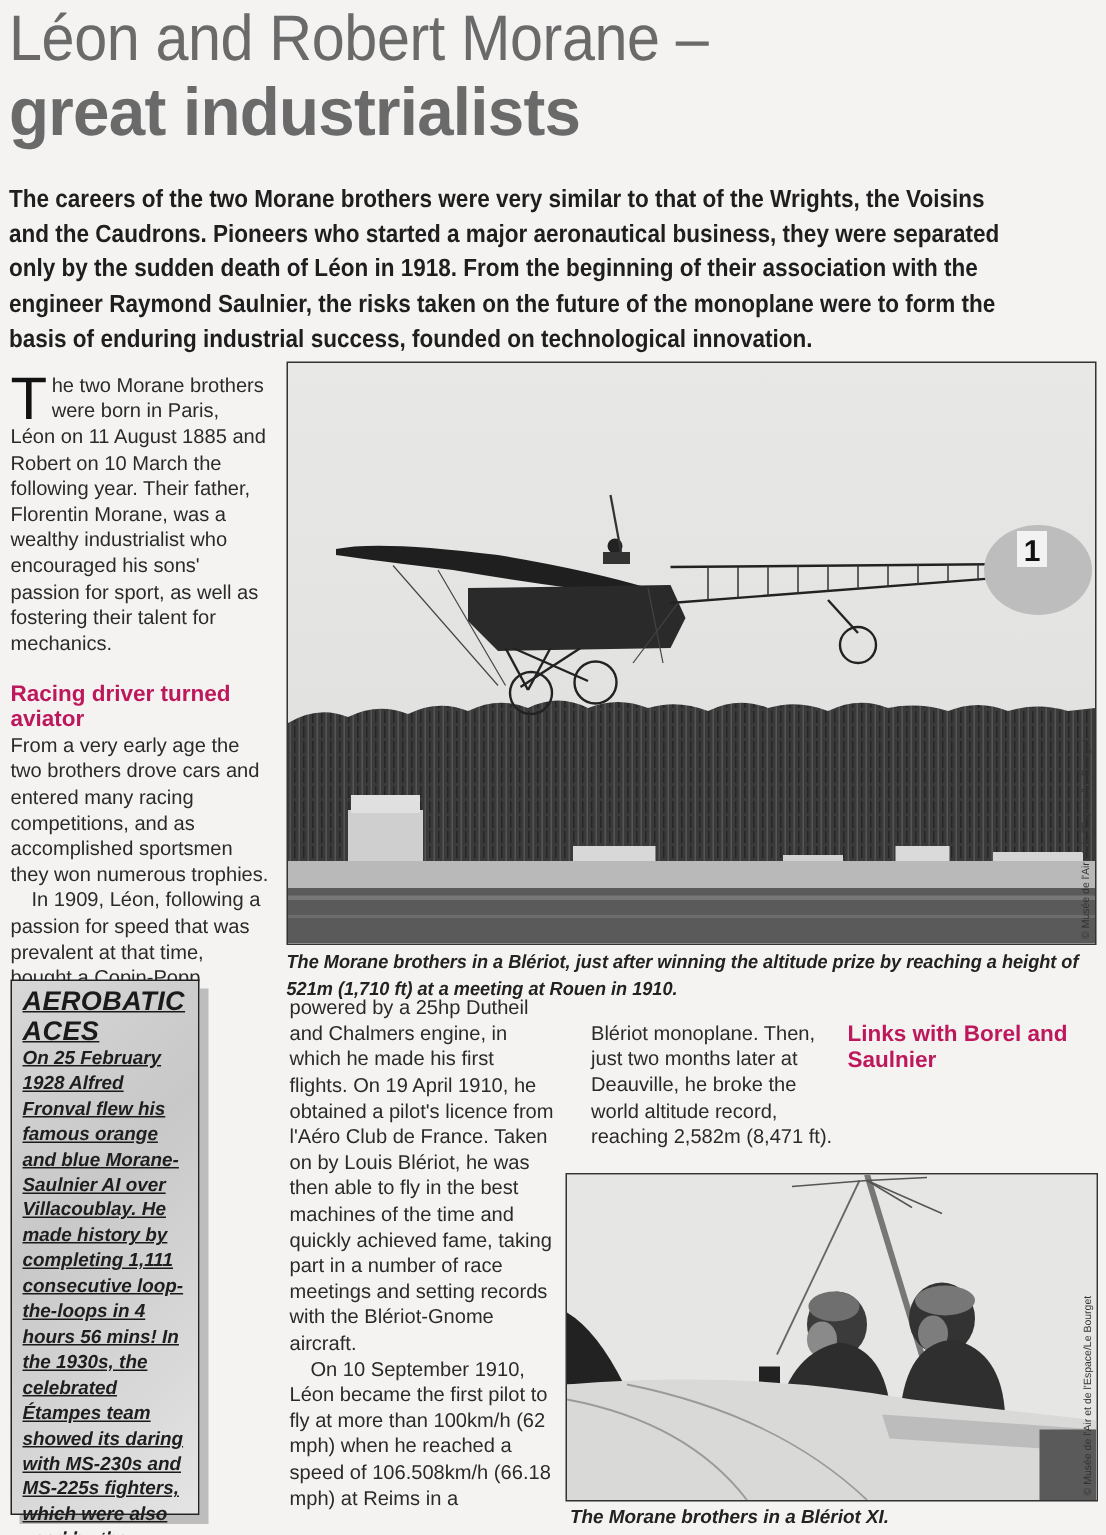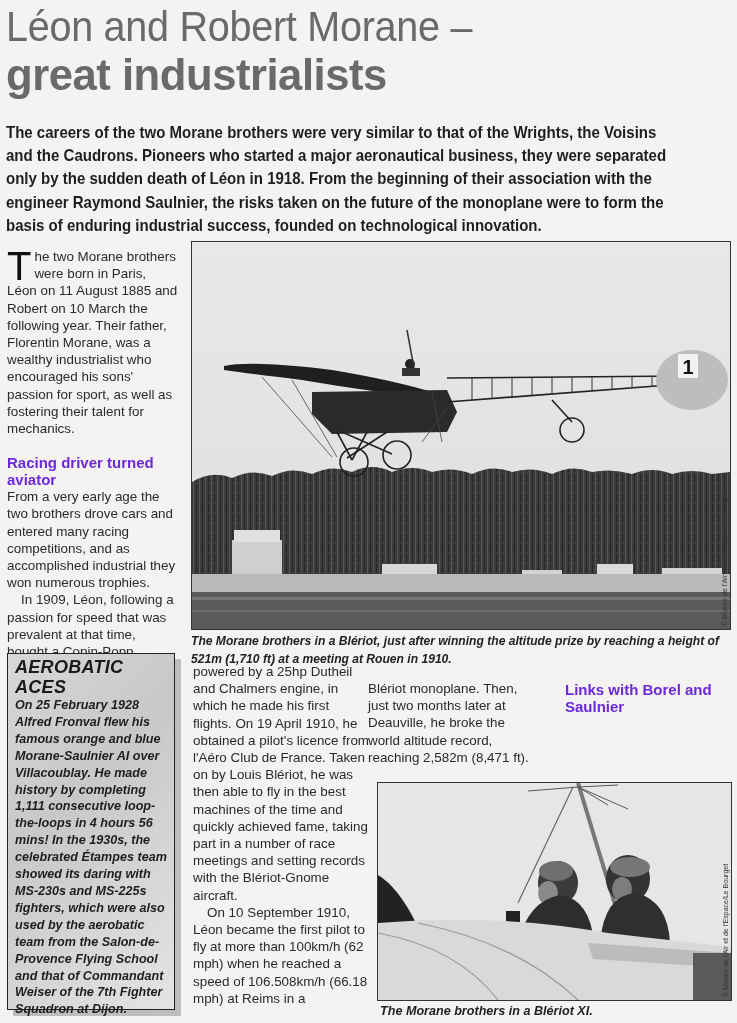--- a/index.html
+++ b/index.html
@@ -29,38 +29,38 @@
   .col {
     font-size: 13.4px; line-height: 17.2px; color: #2a2a2a;
   }
   .col p { margin: 0; }
   .col .indent { text-indent: 14px; }
   .dropcap {
     float: left; font-size: 40px; line-height: 32px; margin: 2px 3px 0 0;
     color: #111; font-weight: normal;
   }
   .subhead {
-    font-weight: bold; font-size: 15px; line-height: 17px; color: #6d28d9; margin: 0;
+    font-weight: bold; font-size: 15px; line-height: 17px; color: #be185d; margin: 0;
   }
   .photo {
     border: 1px solid #333; background: #e9e9e7; overflow: hidden;
   }
   .credit {
     font-size: 7px; color: #333; white-space: nowrap;
     transform: rotate(-90deg); transform-origin: left top;
   }
   .caption {
     font-size: 12.6px; line-height: 18px; font-weight: bold; font-style: italic; color: #222;
   }
   .sidebox {
-    left: 7px; top: 653px; width: 168px; height: 357px;
+    left: 7px; top: 653px; width: 126px; height: 357px;
     border: 1.5px solid #222;
     background: linear-gradient(135deg, #d7d7d7 0%, #c8c8c8 40%, #e4e4e4 100%);
     box-shadow: 6px 6px 0 #bdbdbd;
-    padding: 3px 7px; box-sizing: border-box;
+    padding: 3px 7px; box-sizing: border-box; text-decoration: underline;
   }
   .sidebox h3 {
     margin: 0; font-size: 18px; line-height: 20px; font-style: italic; font-weight: bold; color: #1a1a1a;
     letter-spacing: 0.3px;
   }
   .sidebox p {
     margin: 0; font-size: 12.6px; line-height: 16.9px; font-weight: bold; font-style: italic; color: #1e1e1e;
   }
 </style>
 </head>
@@ -70,21 +70,21 @@
 <div class="abs title2">great industrialists</div>
 
 <div class="abs intro">The careers of the two Morane brothers were very similar to that of the Wrights, the Voisins and the Caudrons. Pioneers who started a major aeronautical business, they were separated only by the sudden death of Léon in 1918. From the beginning of their association with the engineer Raymond Saulnier, the risks taken on the future of the monoplane were to form the basis of enduring industrial success, founded on technological innovation.</div>
 
 <div class="abs col" style="left:7px; top:248px; width:172px;">
   <p>
     <span class="dropcap">T</span><span>he two Morane brothers were born in Paris, Léon on 11 August 1885 and Robert on 10 March the following year. Their father, Florentin Morane, was a wealthy industrialist who encouraged his sons' passion for sport, as well as fostering their talent for mechanics.</span>
   </p>
   <div style="height:17px"></div>
   <h4 class="subhead">Racing driver turned aviator</h4>
-  <p>From a very early age the two brothers drove cars and entered many racing competitions, and as accomplished industrial they won numerous trophies.</p>
+  <p>From a very early age the two brothers drove cars and entered many racing competitions, and as accomplished sportsmen they won numerous trophies.</p>
   <p class="indent">In 1909, Léon, following a passion for speed that was prevalent at that time, bought a Copin-Popp biplane,</p>
 </div>
 
 <div class="abs photo" style="left:191px; top:241px; width:538px; height:387px;">
   <svg width="538" height="387" viewBox="0 0 538 387">
     <defs>
       <linearGradient id="sky" x1="0" y1="0" x2="0" y2="1">
         <stop offset="0" stop-color="#e8e8e6"></stop>
           <stop offset="1" stop-color="#dedede"></stop>
       </linearGradient>
@@ -164,21 +164,21 @@
 <div class="abs sidebox">
   <h3>AEROBATIC ACES</h3>
   <p>On 25 February 1928 Alfred Fronval flew his famous orange and blue Morane-Saulnier AI over Villacoublay. He made history by completing 1,111 consecutive loop-the-loops in 4 hours 56 mins! In the 1930s, the celebrated Étampes team showed its daring with MS-230s and MS-225s fighters, which were also used by the aerobatic team from the Salon-de-Provence Flying School and that of Commandant Weiser of the 7th Fighter Squadron at Dijon.</p>
 </div>
 
 <div class="abs col" style="left:193px; top:663px; width:178px;">
   <p>powered by a 25hp Dutheil and Chalmers engine, in which he made his first flights. On 19 April 1910, he obtained a pilot's licence from l'Aéro Club de France. Taken on by Louis Blériot, he was then able to fly in the best machines of the time and quickly achieved fame, taking part in a number of race meetings and setting records with the Blériot-Gnome aircraft.</p>
   <p class="indent">On 10 September 1910, Léon became the first pilot to fly at more than 100km/h (62 mph) when he reached a speed of 106.508km/h (66.18 mph) at Reims in a</p>
 </div>
 
-<div class="abs col" style="left:368px; top:680px; width:168px;">
+<div class="abs col" style="left:394px; top:680px; width:168px;">
   <p>Blériot monoplane. Then, just two months later at Deauville, he broke the world altitude record, reaching 2,582m (8,471 ft).</p>
 </div>
 
 <div class="abs col" style="left:565px; top:681px; width:165px;">
   <h4 class="subhead">Links with Borel and Saulnier</h4>
 </div>
 
 <div class="abs photo" style="left:377px; top:782px; width:353px; height:217px;">
   <svg width="353" height="217" viewBox="0 0 353 217">
     <rect width="353" height="217" fill="#e6e6e4"></rect>

